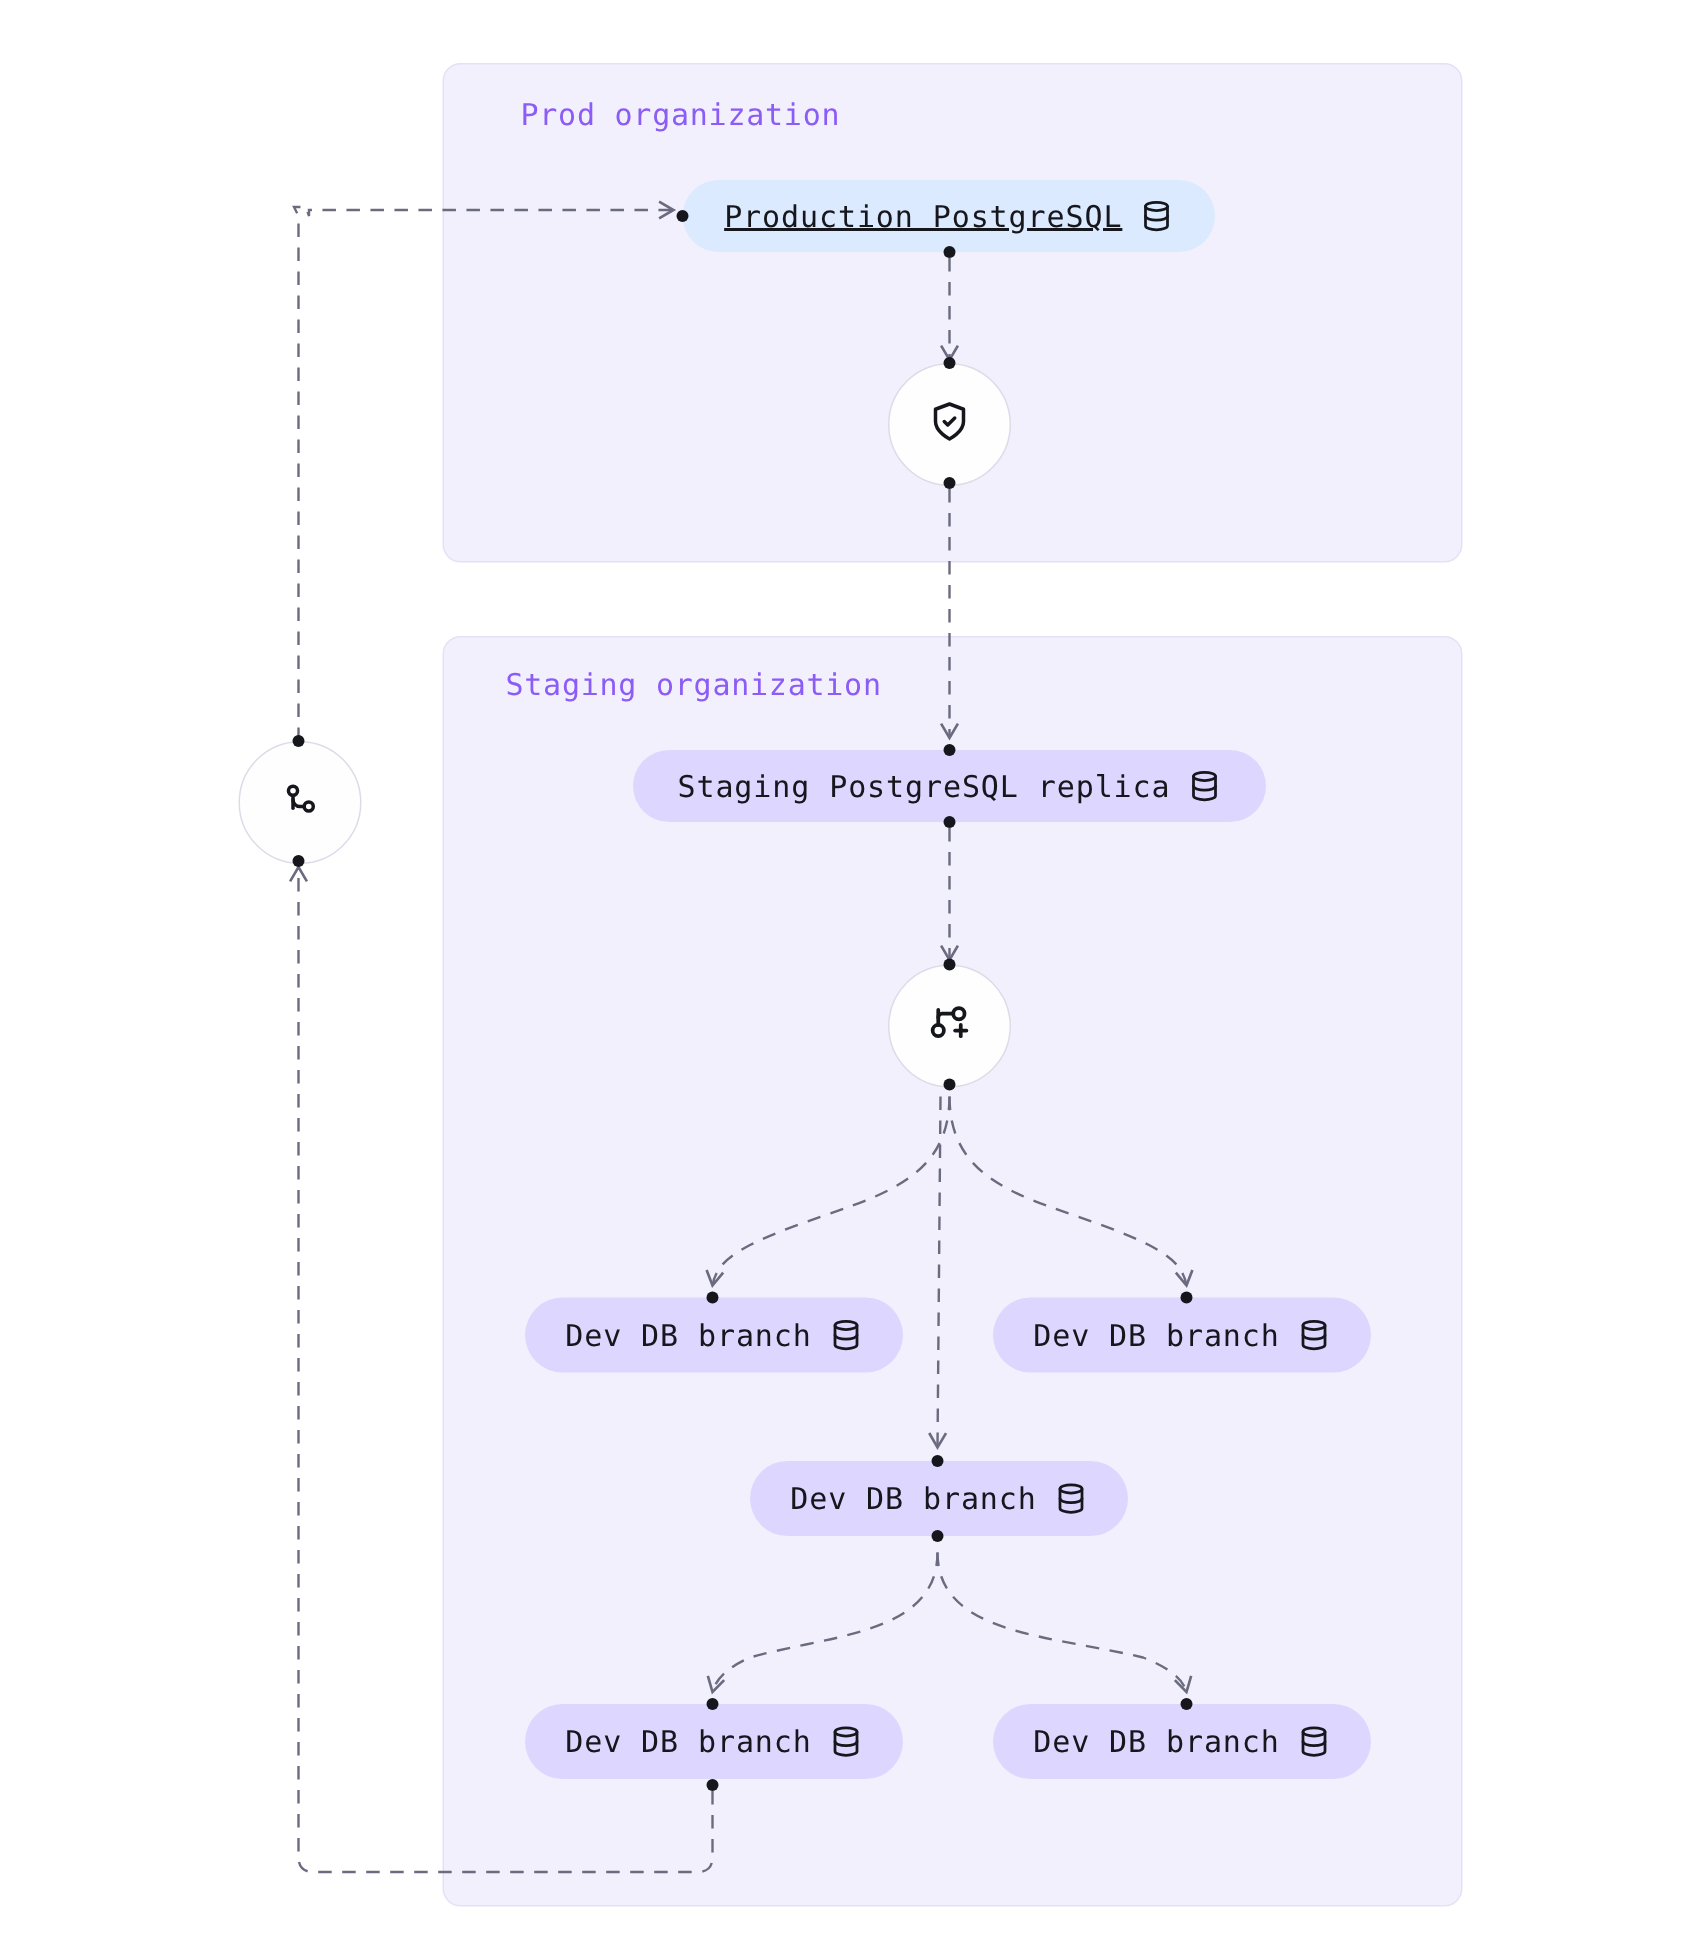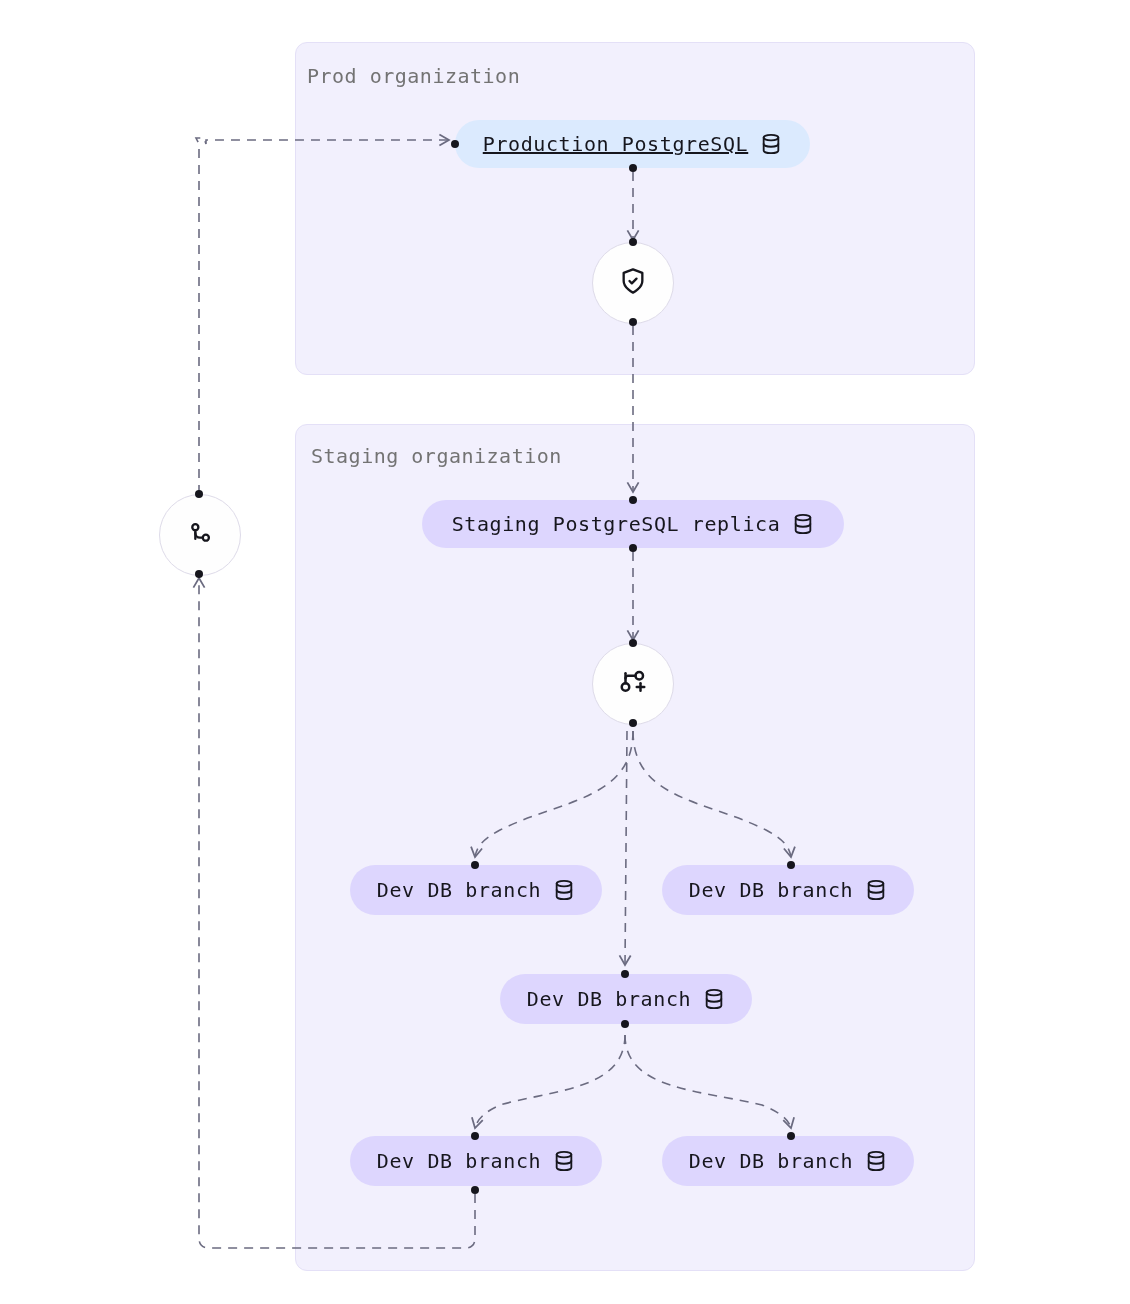--- a/index.html
+++ b/index.html
@@ -2,21 +2,21 @@
 <html><head>
 <meta charset="utf-8">
 <style>
   html,body{margin:0;padding:0;background:#ffffff;}
   body{width:1130px;height:1304px;position:relative;overflow:hidden;
        font-family:"DejaVu Sans Mono","Liberation Mono",monospace;}
   #stage{position:absolute;inset:0;}
   svg.edges{position:absolute;left:0;top:0;width:1130px;height:1304px;overflow:visible;}
 
   .group-box{position:absolute;background:#f2f0fd;border:1px solid #e4e0f7;border-radius:12px;}
-  .group-title{position:absolute;font-size:20px;color:#737373;letter-spacing:.5px;white-space:nowrap;}
+  .group-title{position:absolute;font-size:20px;color:#8b5cf6;letter-spacing:.5px;white-space:nowrap;margin-left:40px;}
 
   .pill{position:absolute;display:flex;align-items:center;justify-content:center;gap:12px;
         border-radius:999px;box-sizing:border-box;white-space:nowrap;
         font-size:20px;color:#16161d;letter-spacing:.6px;}
   .pill.blue{background:#dbeafe;}
   .pill.purple{background:#ddd6fe;}
   .pill .lbl{line-height:1;}
   .pill .ico{display:flex;align-items:center;}
 
   .circ{position:absolute;border-radius:50%;background:#fefefe;border:1px solid #dedbe9;
@@ -26,21 +26,21 @@
 </style>
 </head>
 <body>
 
 <div id="stage">
 
   <div class="group-box" style="left:295px;top:42px;width:678px;height:331px;"></div>
   <div class="group-title" style="left:307px;top:64px;">Prod organization</div>
 
   <div class="group-box" style="left:295px;top:424px;width:678px;height:845px;"></div>
-  <div class="group-title" style="left:311px;top:444px;">Staging organization</div>
+  <div class="group-title" style="left:297px;top:444px;">Staging organization</div>
 
   <svg class="edges" viewBox="0 0 1130 1304" xmlns="http://www.w3.org/2000/svg">
     <defs>
       <marker id="ah" markerWidth="9" markerHeight="9" refX="7" refY="4.5" orient="auto" markerUnits="strokeWidth">
         <path d="M1,1 L7,4.5 L1,8" fill="none" stroke="#6b6b80" stroke-width="1.1"></path>
       </marker>
     </defs>
     <g fill="none" stroke="#6b6b80" stroke-width="1.6" stroke-dasharray="9 7" marker-end="url(#ah)">
 
       <path d="M199,494 L199,144 L196,138 L204,138 L206,144 L206,140 L449,140"></path>

